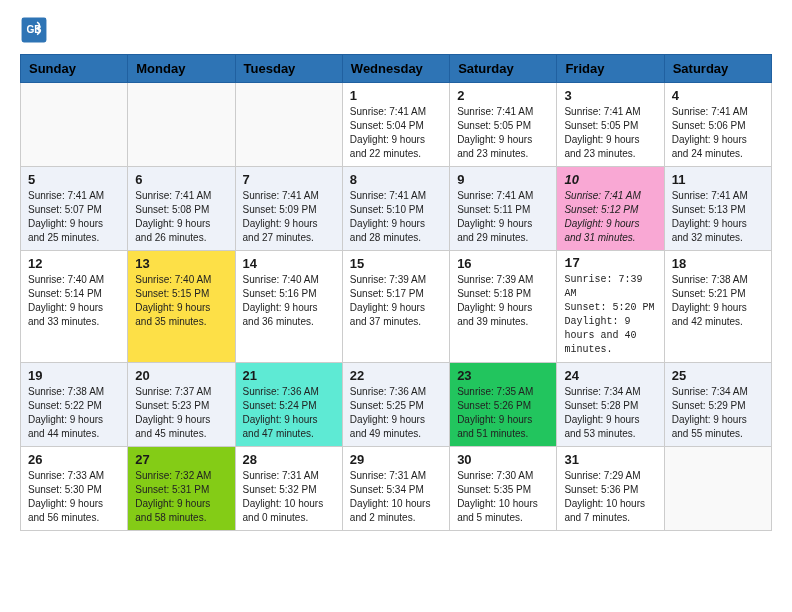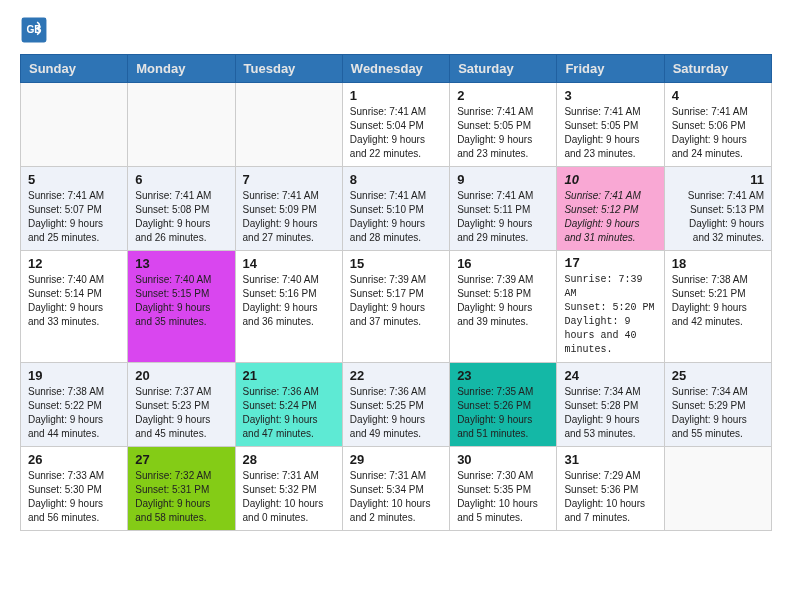--- a/index.html
+++ b/index.html
@@ -55,21 +55,21 @@
       color: #555;
       margin-top: 2px;
     }
     .calendar {
       width: 100%;
       border-collapse: collapse;
       border: 1px solid #ccc;
     }
     .calendar th {
       background: #2e74b5;
-      color: #e5e5e5;
+      color: #000000;
       font-size: 13px;
       font-weight: bold;
       padding: 6px 8px;
       text-align: left;
       border: 1px solid #2060a0;
     }
     .calendar td {
       vertical-align: top;
       border: 1px solid #ccc;
       padding: 5px 7px;
@@ -174,31 +174,31 @@
             <div class="day-info">Sunrise: 7:41 AM<br>Sunset: 5:10 PM<br>Daylight: 9 hours and 28 minutes.</div>
           </td>
           <td style="background: rgb(238, 242, 249);">
             <span class="day-num">9</span>
             <div class="day-info">Sunrise: 7:41 AM<br>Sunset: 5:11 PM<br>Daylight: 9 hours and 29 minutes.</div>
           </td>
           <td style="background: #f9a8d4; font-style: italic;">
             <span class="day-num">10</span>
             <div class="day-info">Sunrise: 7:41 AM<br>Sunset: 5:12 PM<br>Daylight: 9 hours and 31 minutes.</div>
           </td>
-          <td style="background: rgb(238, 242, 249); text-align: right;">
+          <td style="background: rgb(238, 242, 249);">
             <span class="day-num">11</span>
             <div class="day-info">Sunrise: 7:41 AM<br>Sunset: 5:13 PM<br>Daylight: 9 hours and 32 minutes.</div>
           </td>
         </tr>
         <tr>
           <td style="background: rgb(255, 255, 255);">
             <span class="day-num">12</span>
             <div class="day-info">Sunrise: 7:40 AM<br>Sunset: 5:14 PM<br>Daylight: 9 hours and 33 minutes.</div>
           </td>
-          <td style="background: #d946ef;">
+          <td style="background: #fde047;">
             <span class="day-num">13</span>
             <div class="day-info">Sunrise: 7:40 AM<br>Sunset: 5:15 PM<br>Daylight: 9 hours and 35 minutes.</div>
           </td>
           <td style="background: rgb(255, 255, 255);">
             <span class="day-num">14</span>
             <div class="day-info">Sunrise: 7:40 AM<br>Sunset: 5:16 PM<br>Daylight: 9 hours and 36 minutes.</div>
           </td>
           <td style="background: rgb(255, 255, 255);">
             <span class="day-num">15</span>
             <div class="day-info">Sunrise: 7:39 AM<br>Sunset: 5:17 PM<br>Daylight: 9 hours and 37 minutes.</div>
@@ -226,21 +226,21 @@
             <div class="day-info">Sunrise: 7:37 AM<br>Sunset: 5:23 PM<br>Daylight: 9 hours and 45 minutes.</div>
           </td>
           <td style="background: #5eead4;">
             <span class="day-num">21</span>
             <div class="day-info">Sunrise: 7:36 AM<br>Sunset: 5:24 PM<br>Daylight: 9 hours and 47 minutes.</div>
           </td>
           <td style="background: rgb(238, 242, 249);">
             <span class="day-num">22</span>
             <div class="day-info">Sunrise: 7:36 AM<br>Sunset: 5:25 PM<br>Daylight: 9 hours and 49 minutes.</div>
           </td>
-          <td style="background: #14b8a6;">
+          <td style="background: #22c55e;">
             <span class="day-num">23</span>
             <div class="day-info">Sunrise: 7:35 AM<br>Sunset: 5:26 PM<br>Daylight: 9 hours and 51 minutes.</div>
           </td>
           <td style="background: rgb(238, 242, 249);">
             <span class="day-num">24</span>
             <div class="day-info">Sunrise: 7:34 AM<br>Sunset: 5:28 PM<br>Daylight: 9 hours and 53 minutes.</div>
           </td>
           <td style="background: rgb(238, 242, 249);">
             <span class="day-num">25</span>
             <div class="day-info">Sunrise: 7:34 AM<br>Sunset: 5:29 PM<br>Daylight: 9 hours and 55 minutes.</div>

